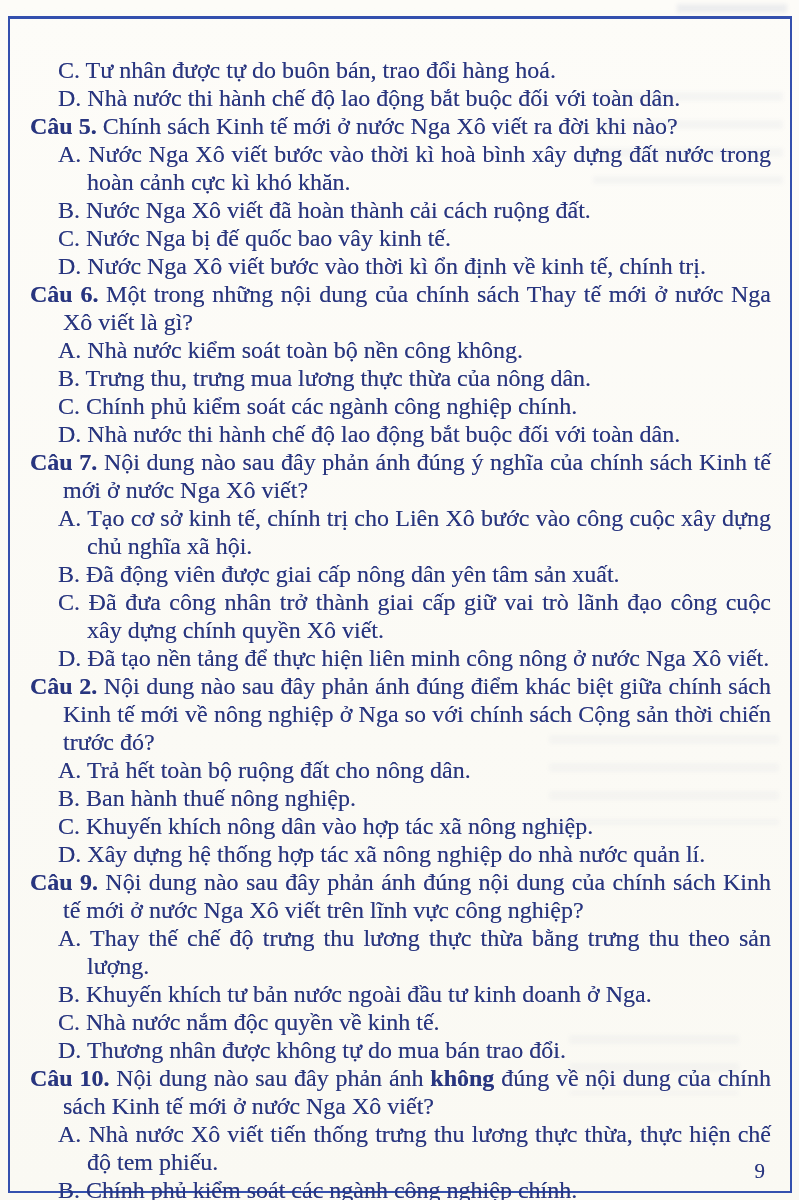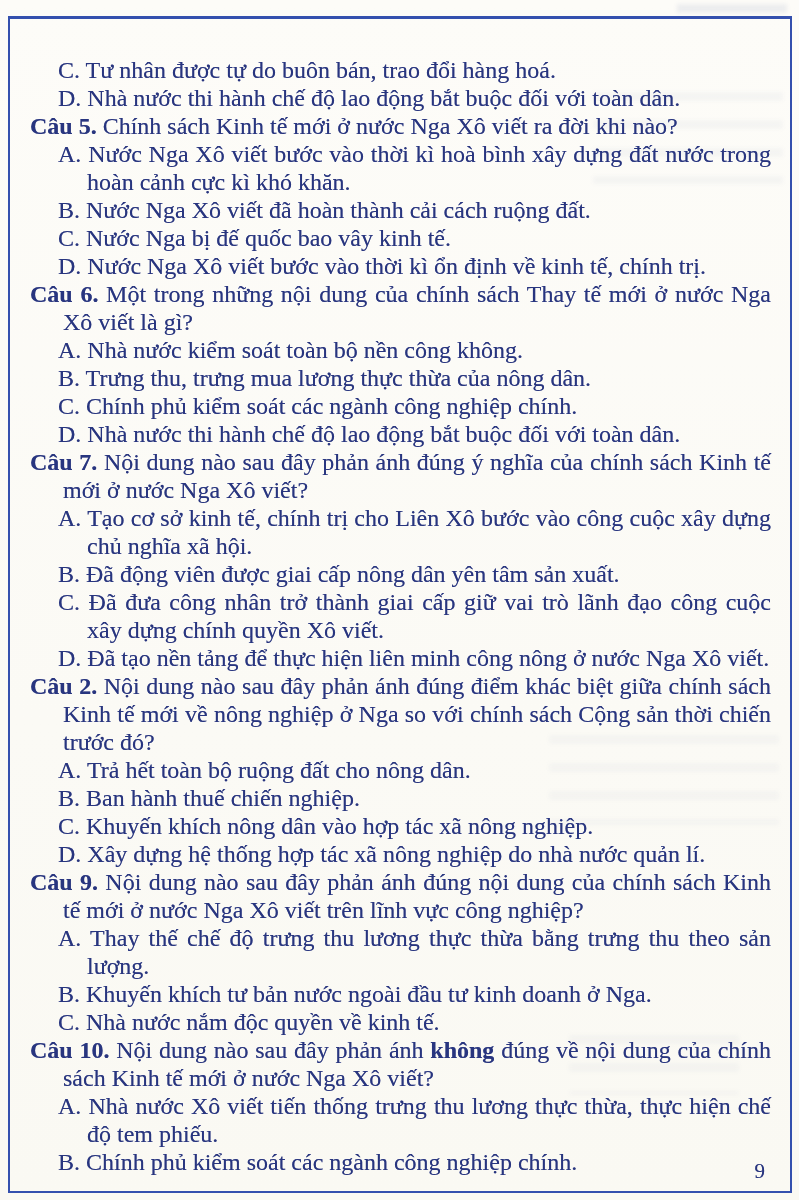--- a/index.html
+++ b/index.html
@@ -111,30 +111,31 @@
       <p class="q"><b class="qlabel">Câu 7.</b> <span>Nội dung nào sau đây phản ánh đúng ý nghĩa của chính sách Kinh tế mới ở nước Nga Xô viết?</span></p>
       <p class="option"><span class="letter">A.</span> <span>Tạo cơ sở kinh tế, chính trị cho Liên Xô bước vào công cuộc xây dựng chủ nghĩa xã hội.</span></p>
       <p class="option"><span class="letter">B.</span> <span>Đã động viên được giai cấp nông dân yên tâm sản xuất.</span></p>
       <p class="option"><span class="letter">C.</span> <span>Đã đưa công nhân trở thành giai cấp giữ vai trò lãnh đạo công cuộc xây dựng chính quyền Xô viết.</span></p>
       <p class="option"><span class="letter">D.</span> <span>Đã tạo nền tảng để thực hiện liên minh công nông ở nước Nga Xô viết.</span></p>
     </section>
 
     <section class="question">
       <p class="q"><b class="qlabel">Câu 2.</b> <span>Nội dung nào sau đây phản ánh đúng điểm khác biệt giữa chính sách Kinh tế mới về nông nghiệp ở Nga so với chính sách Cộng sản thời chiến trước đó?</span></p>
       <p class="option"><span class="letter">A.</span> <span>Trả hết toàn bộ ruộng đất cho nông dân.</span></p>
-      <p class="option"><span class="letter">B.</span> <span>Ban hành thuế chiến nghiệp.</span></p>
+      <p class="option"><span class="letter">B.</span> <span>Ban hành thuế nông nghiệp.</span></p>
       <p class="option"><span class="letter">C.</span> <span>Khuyến khích nông dân vào hợp tác xã nông nghiệp.</span></p>
       <p class="option"><span class="letter">D.</span> <span>Xây dựng hệ thống hợp tác xã nông nghiệp do nhà nước quản lí.</span></p>
     </section>
 
     <section class="question">
       <p class="q"><b class="qlabel">Câu 9.</b> <span>Nội dung nào sau đây phản ánh đúng nội dung của chính sách Kinh tế mới ở nước Nga Xô viết trên lĩnh vực công nghiệp?</span></p>
       <p class="option"><span class="letter">A.</span> <span>Thay thế chế độ trưng thu lương thực thừa bằng trưng thu theo sản lượng.</span></p>
       <p class="option"><span class="letter">B.</span> <span>Khuyến khích tư bản nước ngoài đầu tư kinh doanh ở Nga.</span></p>
       <p class="option"><span class="letter">C.</span> <span>Nhà nước nắm độc quyền về kinh tế.</span></p>
+      <p class="option"><span class="letter">D.</span> <span>Thương nhân được không tự do mua bán trao đổi.</span></p>
     </section>
 
     <section class="question">
       <p class="q"><b class="qlabel">Câu 10.</b> <span>Nội dung nào sau đây phản ánh </span><b class="bold-word">không</b><span> đúng về nội dung của chính sách Kinh tế mới ở nước Nga Xô viết?</span></p>
       <p class="option"><span class="letter">A.</span> <span>Nhà nước Xô viết tiến thống trưng thu lương thực thừa, thực hiện chế độ tem phiếu.</span></p>
       <p class="option"><span class="letter">B.</span> <span>Chính phủ kiểm soát các ngành công nghiệp chính.</span></p>
     </section>
 
   </main>
 

